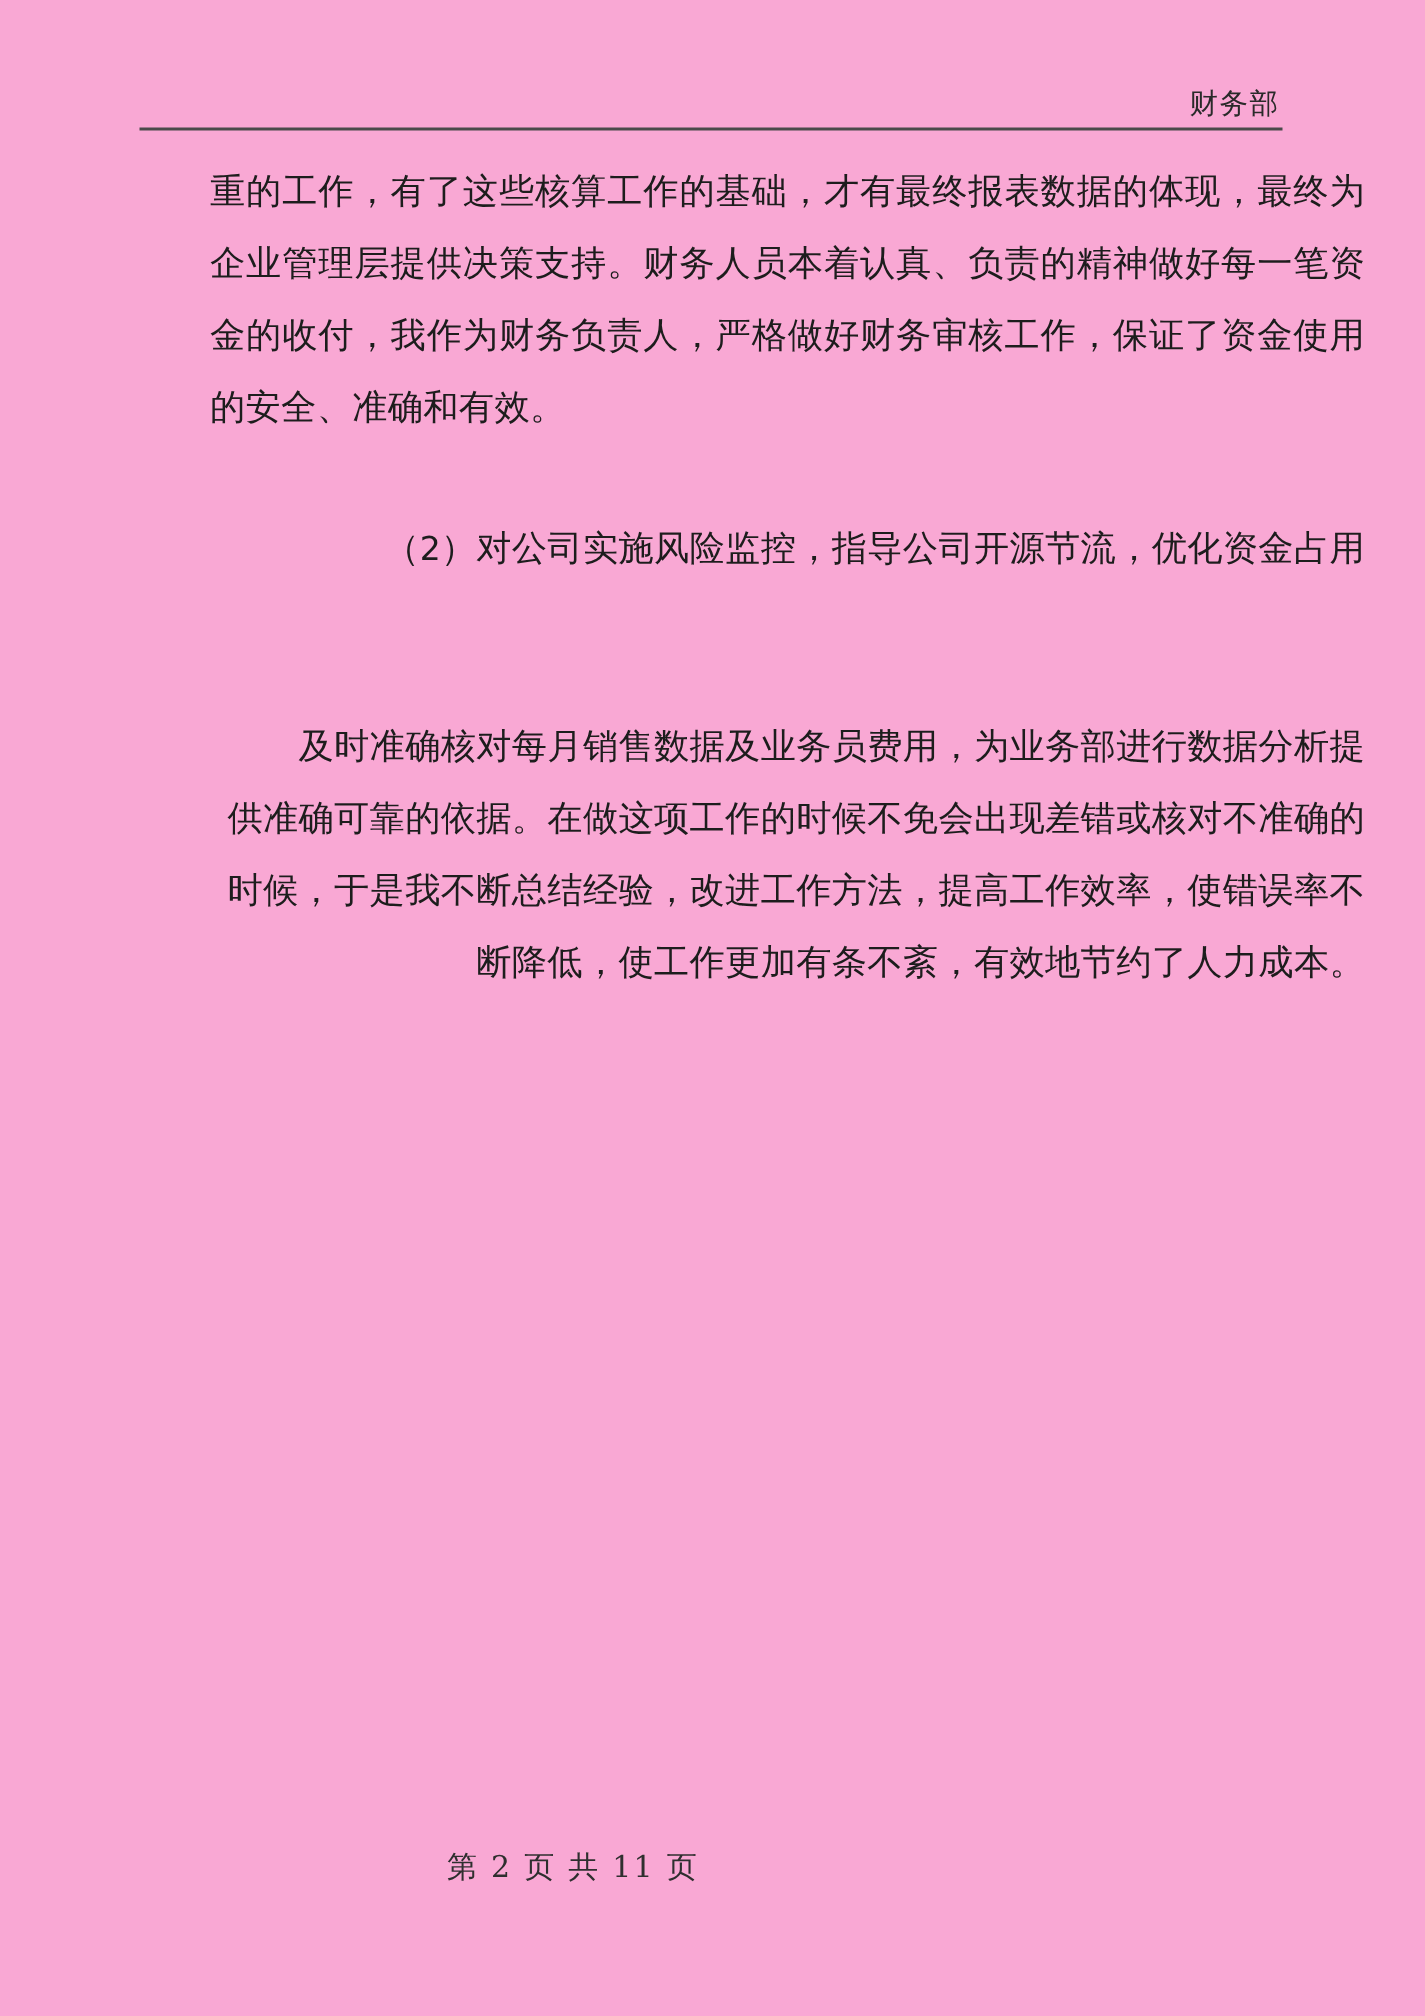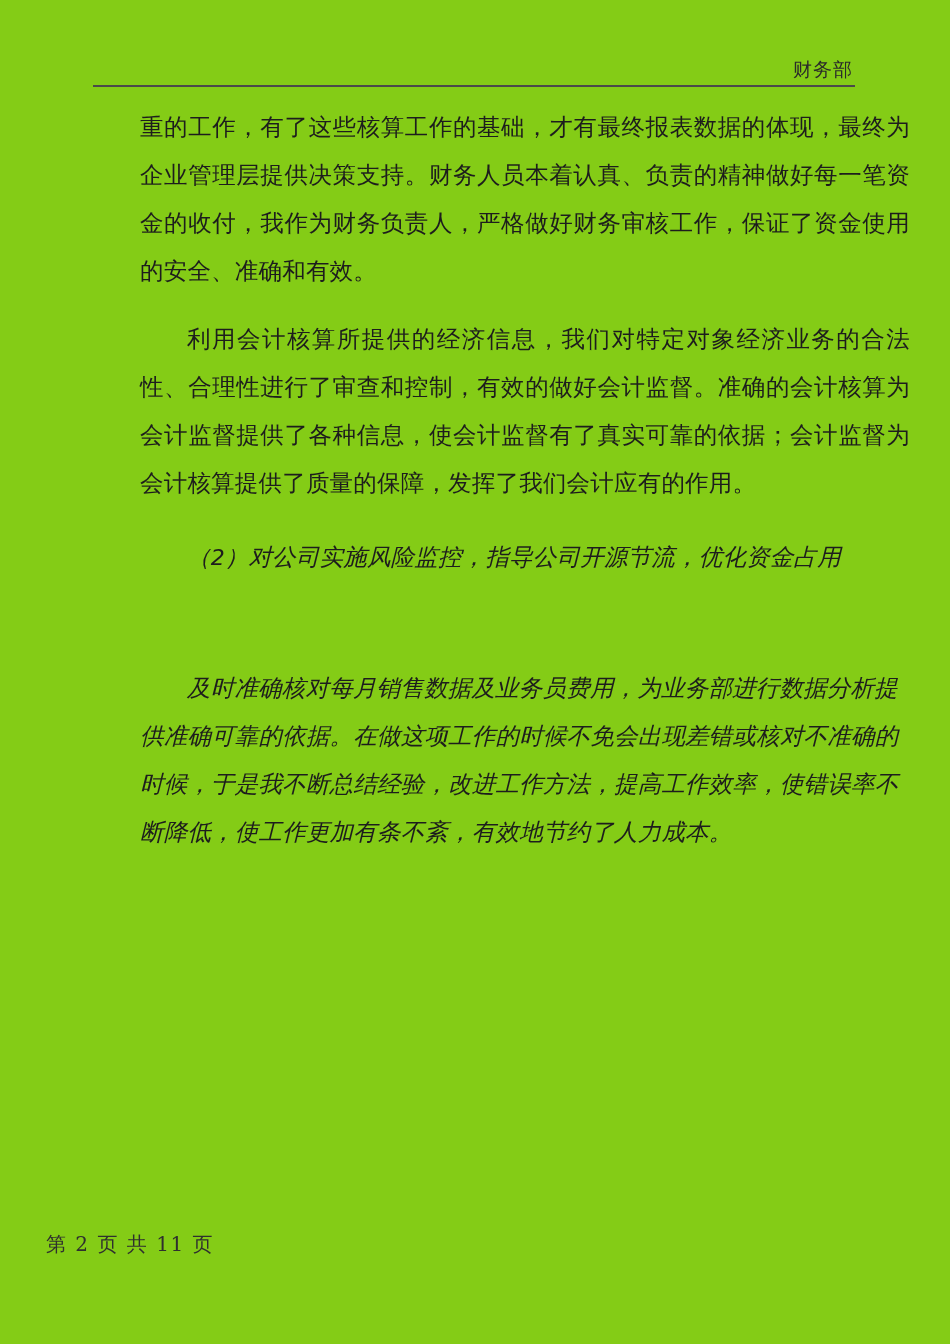--- a/index.html
+++ b/index.html
@@ -5,21 +5,21 @@
   html, body {
     margin: 0;
     padding: 0;
     background: #ffffff;
   }
 
   .page {
     position: relative;
     width: 950px;
     height: 1344px;
-    background: #84cc16;
+    background: #f9a8d4;
     overflow: hidden;
     font-family: "DejaVu Serif", "Liberation Serif", serif;
     color: #1b1b1b;
   }
 
   
   .header {
     position: absolute;
     left: 93px;
     top: 56px;
@@ -60,42 +60,41 @@
     color: #1d1d1d;
     margin: 0;
     word-break: break-all;
   }
 
   .para.indent {
     text-indent: 2em;
   }
 
   .para.last-left {
-    text-align: left;
-    font-style: italic;
+    text-align: right;
   }
 
   .gap-sm { height: 20px; }
   .gap-md { height: 26px; }
   .gap-lg { height: 30px; }
 
   
   .num {
     font-family: "DejaVu Sans", "Liberation Sans", sans-serif;
     font-size: 22px;
     letter-spacing: 0;
   }
 
   
   .footer {
     position: absolute;
     left: 0;
     top: 1230px;
     width: 764px;
-    margin-left: 46px;
+    text-align: center;
   }
 
   .footer-text {
     font-size: 20px;
     line-height: 28px;
     color: #2f2f2f;
     letter-spacing: 1.5px;
   }
 </style>
 </head>
@@ -107,21 +106,20 @@
     <div class="header-text">财务部</div>
     <div class="header-rule"></div>
   </div>
 
   <div class="body-area">
 
     <p class="para">重的工作，有了这些核算工作的基础，才有最终报表数据的体现，最终为企业管理层提供决策支持。财务人员本着认真、负责的精神做好每一笔资金的收付，我作为财务负责人，严格做好财务审核工作，保证了资金使用的安全、准确和有效。</p>
 
     <div class="gap-sm"></div>
 
-    <p class="para indent">利用会计核算所提供的经济信息，我们对特定对象经济业务的合法性、合理性进行了审查和控制，有效的做好会计监督。准确的会计核算为会计监督提供了各种信息，使会计监督有了真实可靠的依据；会计监督为会计核算提供了质量的保障，发挥了我们会计应有的作用。</p>
 
     <div class="gap-md"></div>
 
     <p class="para indent last-left">（<span class="num">2</span>）对公司实施风险监控，指导公司开源节流，优化资金占用</p>
 
     <div class="gap-md"></div>
 
 
     <div class="gap-md"></div>
 

